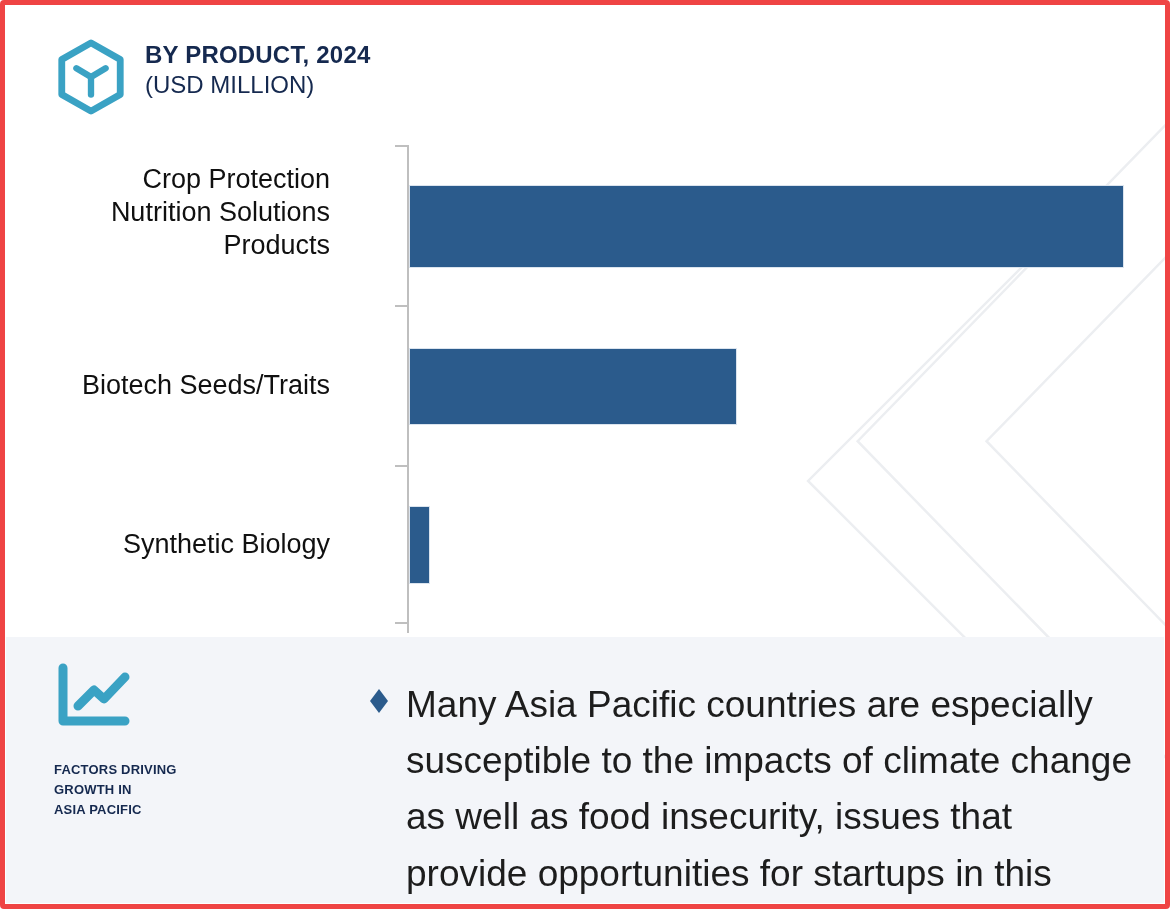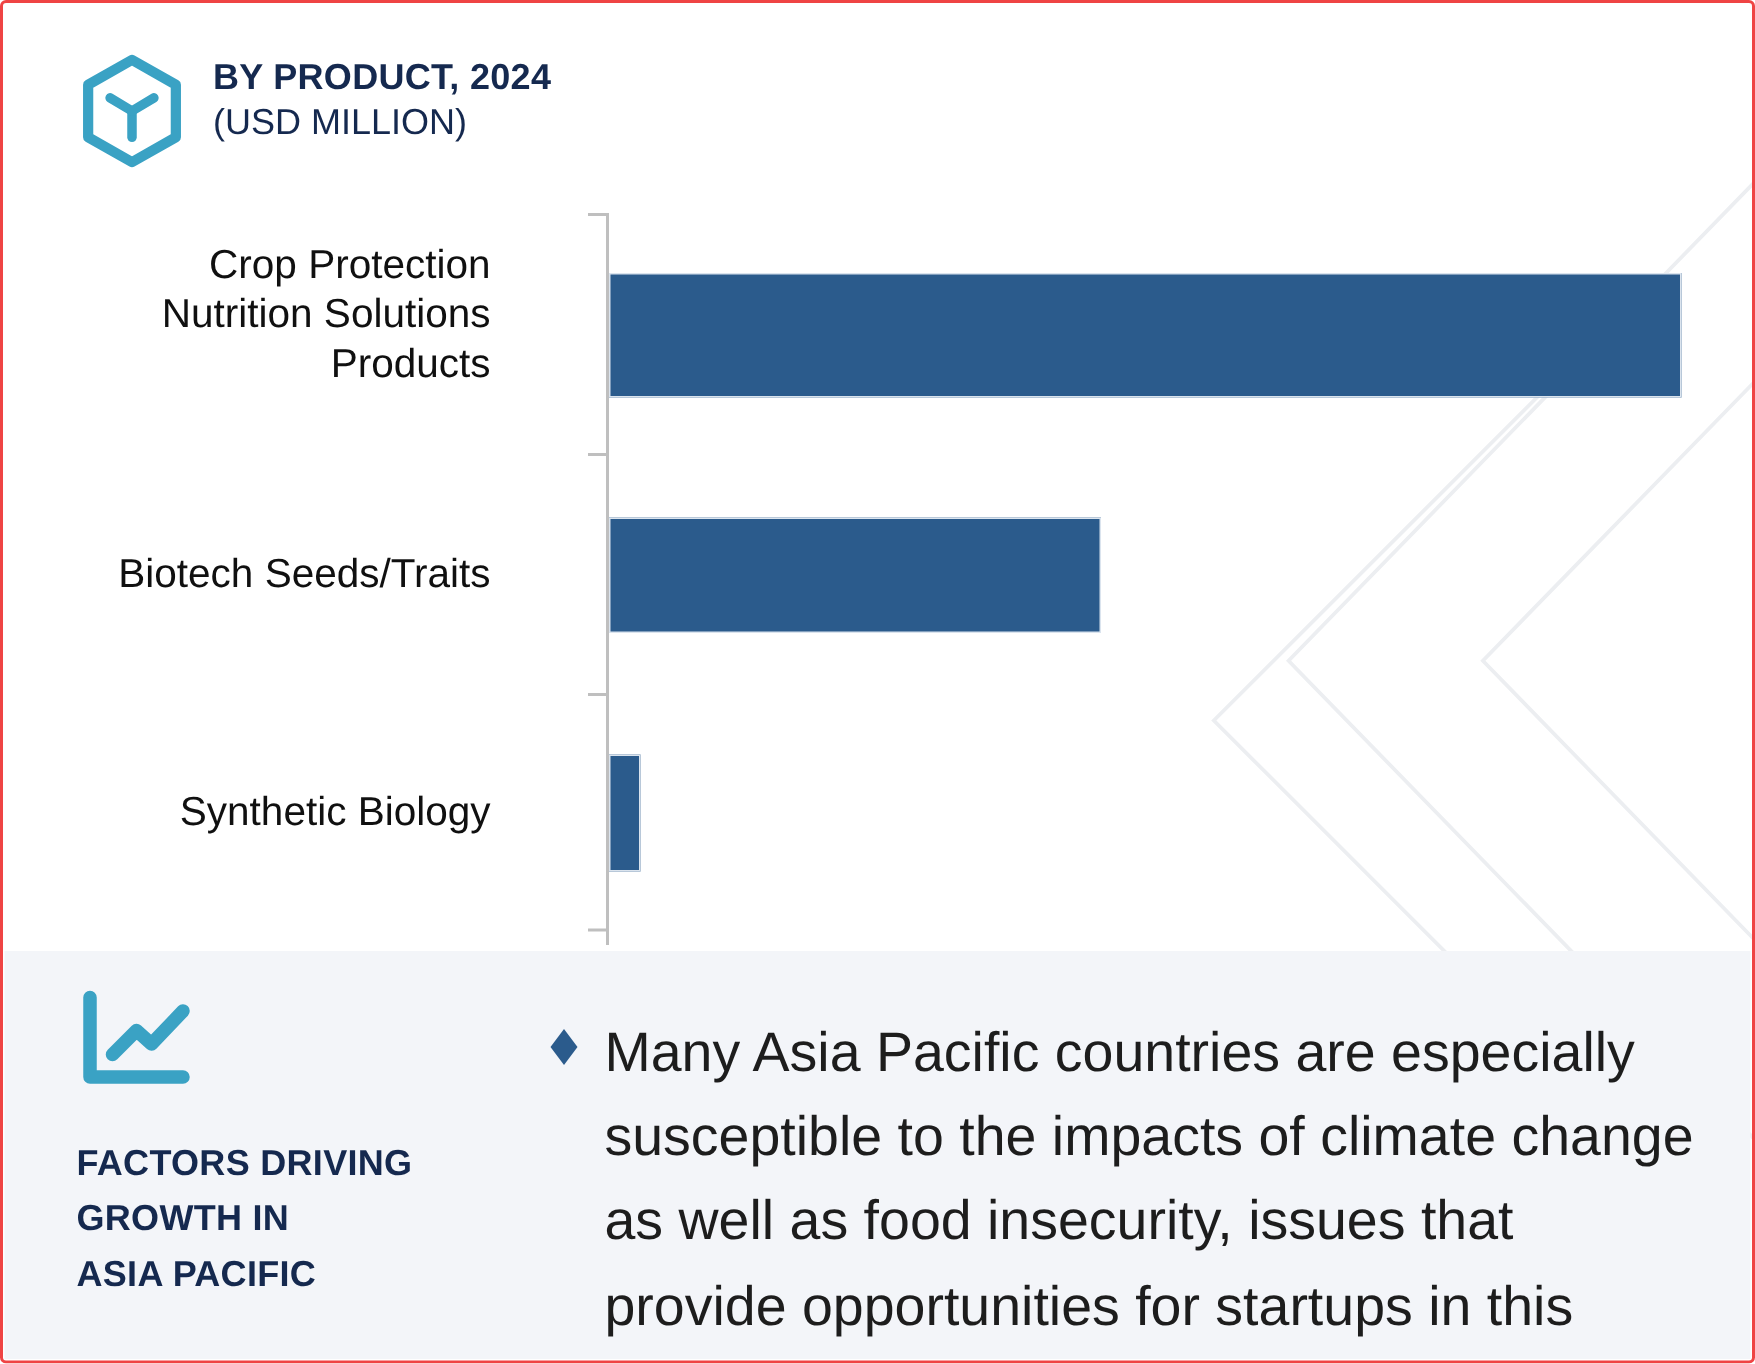--- a/index.html
+++ b/index.html
@@ -6,21 +6,21 @@
     margin: 0;
     padding: 0;
     background: #ffffff;
   }
   #infographic {
     position: relative;
     width: 1170px;
     height: 909px;
     box-sizing: border-box;
     background: #ffffff;
-    border: 2px solid #ef4444;
+    border: 5px solid #ef4444;
     border-radius: 4px;
     overflow: hidden;
     font-family: "Liberation Sans", sans-serif;
   }
 
   
   .watermark {
     position: absolute;
     inset: 0;
     pointer-events: none;
@@ -121,21 +121,21 @@
     top: 25px;
     width: 300px;
   }
   .chart-icon {
     width: 78px;
     height: 70px;
     display: block;
   }
   .footer-heading {
     margin-top: 28px;
-    font-size: 24px;
+    font-size: 13px;
     font-weight: bold;
     color: #15294f;
     line-height: 1.55;
     letter-spacing: 0.2px;
     white-space: pre-line;
   }
   .footer-body {
     position: absolute;
     left: 360px;
     top: 40px;

